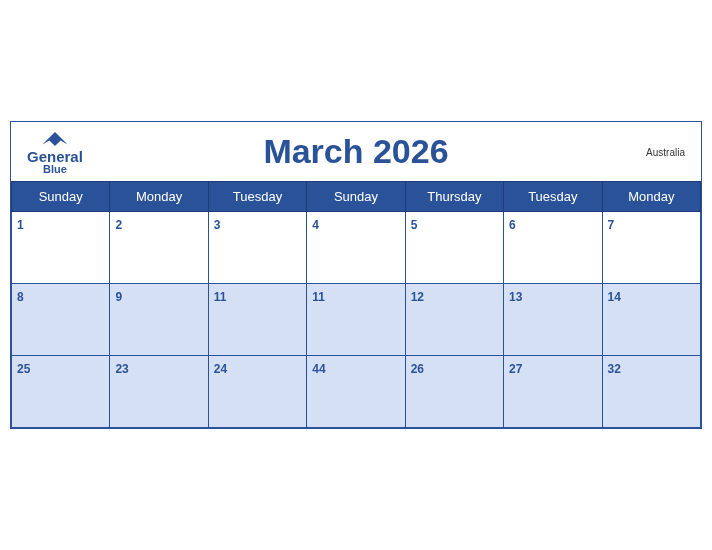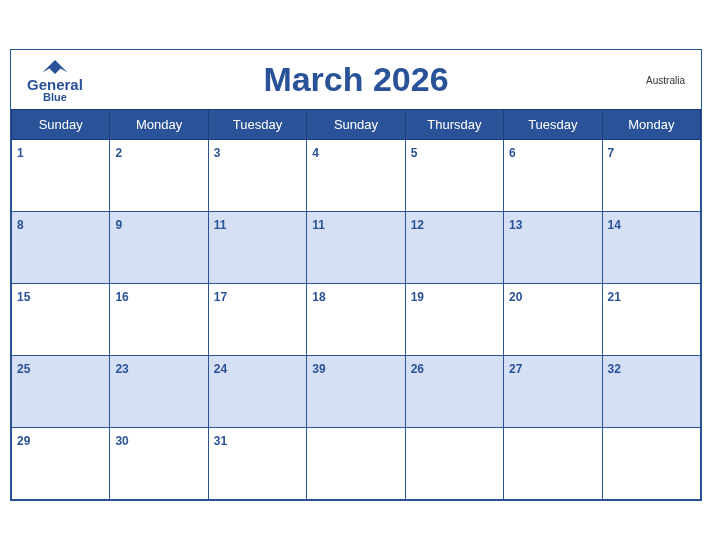--- a/index.html
+++ b/index.html
@@ -137,42 +137,24 @@
         </tr>
         <tr class="week-row-shaded">
           <td><span class="day-number">8</span></td>
           <td><span class="day-number">9</span></td>
           <td><span class="day-number">11</span></td>
           <td><span class="day-number">11</span></td>
           <td><span class="day-number">12</span></td>
           <td><span class="day-number">13</span></td>
           <td><span class="day-number">14</span></td>
         </tr>
-        <tr>
-          <td><span class="day-number">15</span></td>
-          <td><span class="day-number">16</span></td>
-          <td><span class="day-number">17</span></td>
-          <td><span class="day-number">18</span></td>
-          <td><span class="day-number">19</span></td>
-          <td><span class="day-number">20</span></td>
-          <td><span class="day-number">21</span></td>
-        </tr>
         <tr class="week-row-shaded">
           <td><span class="day-number">25</span></td>
           <td><span class="day-number">23</span></td>
           <td><span class="day-number">24</span></td>
-          <td><span class="day-number">39</span></td>
+          <td><span class="day-number">44</span></td>
           <td><span class="day-number">26</span></td>
           <td><span class="day-number">27</span></td>
           <td><span class="day-number">32</span></td>
-        </tr>
-        <tr>
-          <td><span class="day-number">29</span></td>
-          <td><span class="day-number">30</span></td>
-          <td><span class="day-number">31</span></td>
-          <td class="empty-cell"></td>
-          <td class="empty-cell"></td>
-          <td class="empty-cell"></td>
-          <td class="empty-cell"></td>
         </tr>
       </tbody>
   </table>
 </div>
 
 </body></html>

